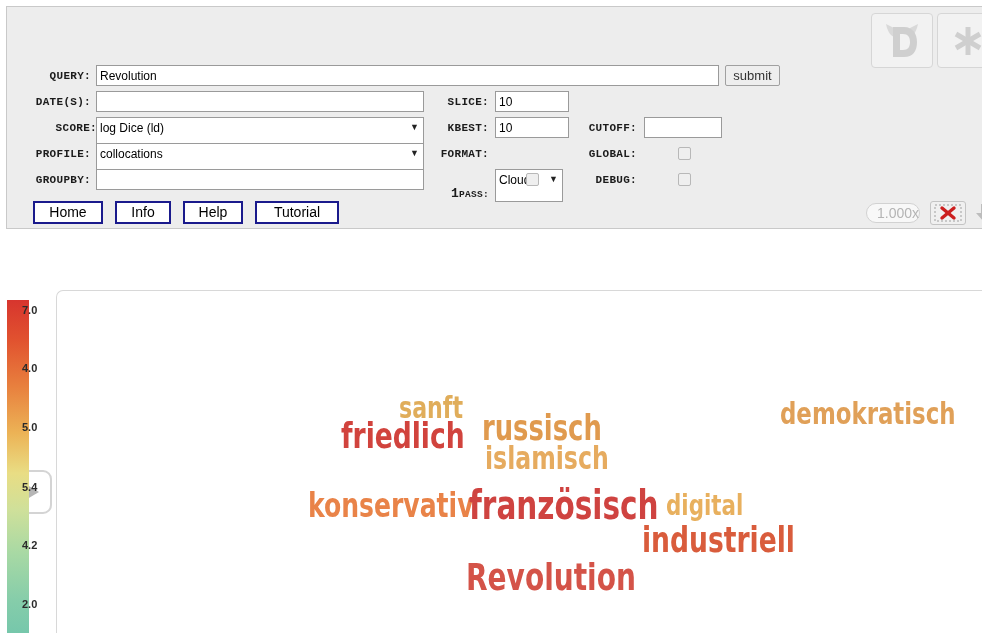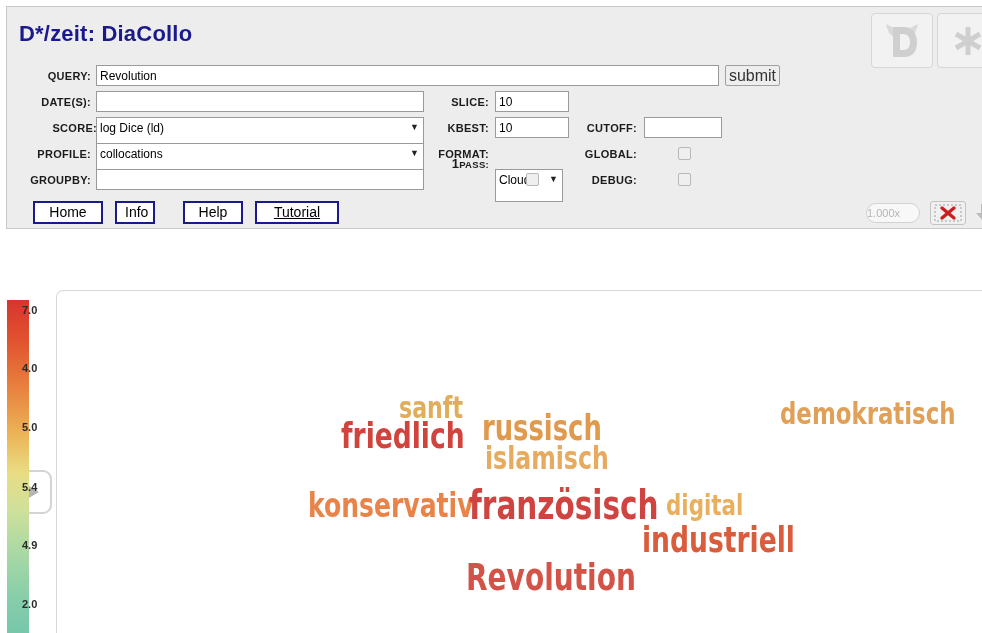--- a/index.html
+++ b/index.html
@@ -53,20 +53,21 @@
   .flabel {
     position: absolute;
     font-size: 11px;
     font-weight: bold;
     color: #1b1b1b;
     text-transform: uppercase;
     letter-spacing: 0.3px;
     text-align: right;
     line-height: 22px;
     white-space: nowrap;
+    font-family: Liberation Mono, monospace;
   }
   .flabel .small { font-size: 9.5px; }
   .flabel .big { font-size: 13px; }
 
   .finput {
     position: absolute;
     height: 21px;
     border: 1px solid #9a9a9a;
     background: #ffffff;
     font-family: "Liberation Sans", sans-serif;
@@ -106,21 +107,21 @@
   }
 
   #submit-button {
     position: absolute;
     left: 718px; top: 58px;
     width: 55px; height: 21px;
     background: #eeeeee;
     border: 1px solid #a0a0a0;
     border-radius: 2px;
     font-family: "Liberation Sans", sans-serif;
-    font-size: 16px;
+    font-size: 13px;
     color: #333;
     text-align: center;
     line-height: 19px;
     cursor: pointer;
   }
 
   
   .navbtn {
     position: absolute;
     top: 194px;
@@ -138,22 +139,22 @@
 
   
   #zoom-indicator {
     position: absolute;
     left: 859px; top: 196px;
     width: 54px; height: 20px;
     border: 1px solid #d2d2d2;
     border-radius: 10px;
     background: #f8f8f8;
     color: #b4b4b4;
-    font-size: 11px;
-    text-align: left;
+    font-size: 14px;
+    text-align: right;
     line-height: 18px;
   }
   #clear-button {
     position: absolute;
     left: 923px; top: 194px;
     width: 36px; height: 24px;
     border: 1px solid #c4c4c4;
     border-radius: 3px;
     background: #f0f0f0;
     display: flex; align-items: center; justify-content: center;
@@ -276,21 +277,20 @@
     transform-origin: left center;
     line-height: 1;
     cursor: pointer;
   }
 </style>
 </head>
 <body>
 
 <div id="header-panel">
 
-  <div id="app-title">D*/zeit: DiaCollo</div>
 
   <div id="logo-dwds" class="logo-btn">
     <svg width="44" height="42" viewBox="0 0 44 42">
       <path d="M6 4 C8 14 12 16 14 17 L14 8 Z" fill="#d9d9d9"></path>
       <path d="M38 4 C36 14 32 16 30 17 L30 8 Z" fill="#d9d9d9"></path>
       <path d="M13 7 L24 7 C33 7 37 14 37 22 C37 31 33 37 24 37 L13 37 Z
                M20 14 L20 30 L23 30 C28 30 30 27 30 22 C30 17 28 14 23 14 Z" fill="#cfcfcf" fill-rule="evenodd"></path>
     </svg>
   </div>
 
@@ -333,32 +333,32 @@
     <div class="flabel" style="left:414px; top:84px; width:68px;">FORMAT:</div>
     <div class="fselect" style="left:488px; top:84px; width:68px;margin-top:26px;">
       <span class="sel-text">Cloud</span>
       <span class="arrow">▼</span>
     </div>
     <div class="flabel" style="left:556px; top:84px; width:74px;">GLOBAL:</div>
     <div class="fcheck" style="left:671px; top:88px;"></div>
 
     <div class="flabel" style="left:10px; top:110px; width:74px;">GROUPBY:</div>
     <input class="finput" style="left: 89px; top: 110px; width: 328px;" value="">
-    <div class="flabel" style="left:408px; top:94px; width:74px;text-align:right;">
+    <div class="flabel" style="left:408px; top:124px; width:74px;text-align:right;">
       <span class="big">1</span><span class="small">PASS:</span>
     </div>
     <div class="fcheck" style="left:519px; top:114px;"></div>
     <div class="flabel" style="left:556px; top:110px; width:74px;">DEBUG:</div>
     <div class="fcheck" style="left:671px; top:114px;"></div>
   </div>
 
   <div class="navbtn" style="left:26px; width:70px;">Home</div>
-  <div class="navbtn" style="left:108px; width:40px;">Info</div>
+  <div class="navbtn" style="left:108px; width:56px;">Info</div>
   <div class="navbtn" style="left:176px; width:60px;">Help</div>
-  <div class="navbtn" style="left:248px; width:84px;text-decoration:underline;">Tutorial</div>
+  <div class="navbtn" style="left:248px; width:84px;">Tutorial</div>
 
   <div id="zoom-indicator">1.000x</div>
 
   <div id="clear-button">
     <svg width="28" height="18" viewBox="0 0 28 18">
       <rect x="1" y="1" width="26" height="16" fill="none" stroke="#c8c8c8" stroke-width="2" stroke-dasharray="2 2"></rect>
       <g stroke="#cc1f1f" stroke-width="3.4" stroke-linecap="round">
         <line x1="8" y1="4" x2="20" y2="14"></line>
         <line x1="20" y1="4" x2="8" y2="14"></line>
       </g>
@@ -415,21 +415,21 @@
 
   <div id="slider-tooltip">1990</div>
   <div id="slider-handle"></div>
 </div>
 
 <div id="color-legend"></div>
 <div class="legend-label" style="top:310px;">7.0</div>
 <div class="legend-label" style="top:368px;">4.0</div>
 <div class="legend-label" style="top:427px;">5.0</div>
 <div class="legend-label" style="top:487px;">5.4</div>
-<div class="legend-label" style="top:545px;">4.9</div>
+<div class="legend-label" style="top:545px;">4.2</div>
 <div class="legend-label" style="top:604px;">2.0</div>
 
 <div id="cloud-panel">
   <div id="cloud-words">
       <div class="cloud-word" style="left: 342px; top: 102px; font-size: 30px; color: rgb(224, 173, 90);">sanft</div>
       <div class="cloud-word" style="left: 284px; top: 127px; font-size: 36px; color: rgb(209, 67, 61);">friedlich</div>
       <div class="cloud-word" style="left: 425px; top: 120px; font-size: 35px; color: rgb(224, 154, 78);">russisch</div>
       <div class="cloud-word" style="left: 428px; top: 151px; font-size: 32px; color: rgb(230, 171, 95);">islamisch</div>
       <div class="cloud-word" style="left: 723px; top: 107px; font-size: 31px; color: rgb(224, 160, 88);">demokratisch</div>
       <div class="cloud-word" style="left: 251px; top: 197px; font-size: 34px; color: rgb(233, 131, 72);">konservativ</div>

